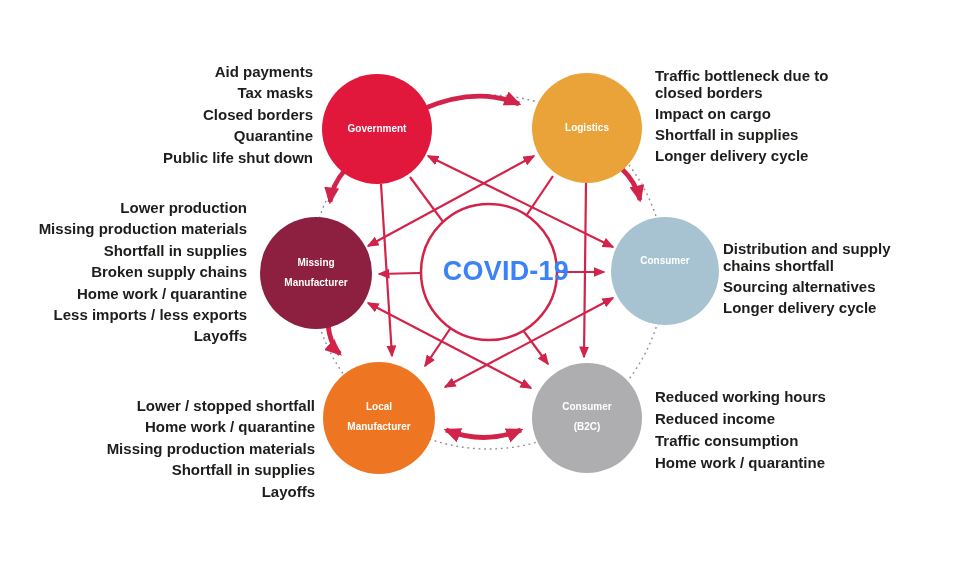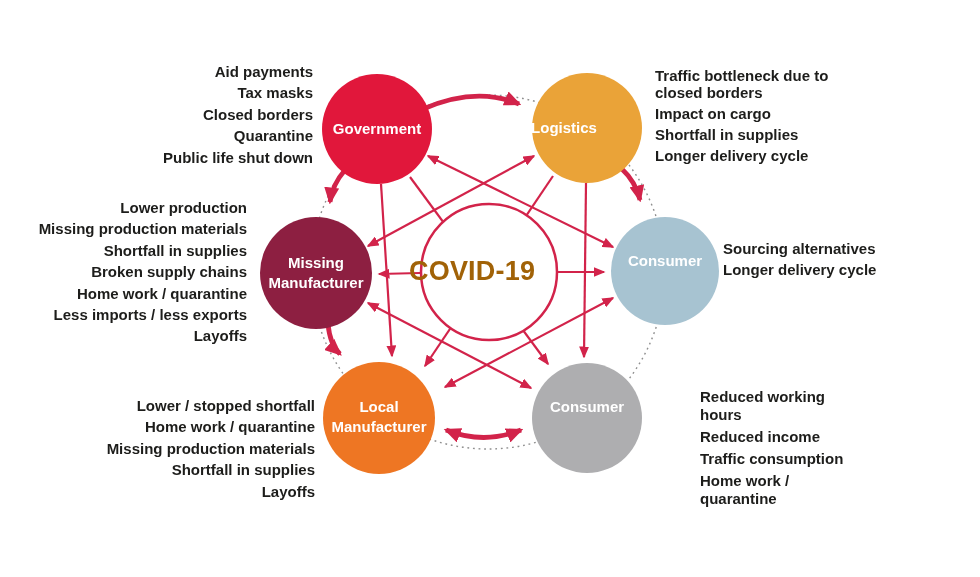--- a/index.html
+++ b/index.html
@@ -9,45 +9,45 @@
   }
   .stage { position:absolute; left:0; top:0; width:980px; height:577px; }
   svg { display:block; }
 
   .impact-list {
     position:absolute; font-size:15px; font-weight:700; color:#1d1d1b;
   }
   .impact-list.right { text-align:right; }
   .impact-list .li { line-height:17px; margin-bottom:4px; }
   .impact-list.single .li { line-height:21.4px; margin-bottom:0; }
-  .impact-list.b2c .li { line-height:18px; margin-bottom:4px;margin-left:45px; }
+  .impact-list.b2c .li { line-height:18px; margin-bottom:4px; }
 
   .gov-list   { top:45px;  right:667px; width:260px;margin-top:16px; }
   .gmfr-list  { top:197px; right:733px; width:250px; }
   .lmfr-list  { top:395px; right:665px; width:260px; }
   .log-list   { top:67px;  left:655px;  width:190px; }
   .b2b2c-list { top:240px; left:723px;  width:190px; }
   .b2c-list   { top:388px; left:655px;  width:215px; }
 
   .node-label {
     position:absolute; width:150px; text-align:center;
-    color:#ffffff; font-weight:700; font-size:15px; line-height:20px;
+    color:#ffffff; font-weight:700; font-size:10px; line-height:20px;
     pointer-events:none;
   }
   .node-label .lline { display:block; }
   .gov-label   { left:302px; top:119px; }
-  .log-label   { left:489px; top:118px; }
+  .log-label   { left:512px; top:118px; }
   .gmfr-label  { left:241px; top:253px; }
   .b2b2c-label { left:590px; top:251px; }
   .lmfr-label  { left:304px; top:397px; }
   .b2c-label   { left:512px; top:397px; }
 
   .covid-label {
-    position:absolute; left:409px; top:256px; width:160px; text-align:left;
-    color:#a16207; font-weight:700; font-size:27px; letter-spacing:0.2px;
+    position:absolute; left:409px; top:256px; width:160px; text-align:right;
+    color:#3b82f6; font-weight:700; font-size:27px; letter-spacing:0.2px;
     pointer-events:none;
   }
 </style>
 </head>
 <body>
 
 <div class="stage">
   <svg width="980" height="577" viewBox="0 0 980 577">
     <defs>
       <marker id="mthin" markerUnits="userSpaceOnUse" markerWidth="12" markerHeight="10" refX="10.5" refY="5" orient="auto">
@@ -111,20 +111,21 @@
     </div>
   <div class="node-label b2b2c-label">
       <span class="lline">Consumer</span>
     </div>
   <div class="node-label lmfr-label">
       <span class="lline">Local</span>
       <span class="lline">Manufacturer</span>
     </div>
   <div class="node-label b2c-label">
       <span class="lline">Consumer</span>
+      <span class="lline">(B2C)</span>
     </div>
 
   <div class="covid-label">COVID-19</div>
 
   <div class="impact-list single right gov-list">
 
   <div class="li">Aid payments</div>
       <div class="li">Tax masks</div>
       <div class="li">Closed borders</div>
       <div class="li">Quarantine</div>
@@ -142,20 +143,21 @@
   <div class="li">Lower production</div>
       <div class="li">Missing production materials</div>
       <div class="li">Shortfall in supplies</div>
       <div class="li">Broken supply chains</div>
       <div class="li">Home work / quarantine</div>
       <div class="li">Less imports / less exports</div>
       <div class="li">Layoffs</div>
     </div>
   <div class="impact-list b2b2c-list">
 
+  <div class="li">Distribution and supply chains shortfall</div>
       <div class="li">Sourcing alternatives</div>
       <div class="li">Longer delivery cycle</div>
     </div>
   <div class="impact-list single right lmfr-list">
 
   <div class="li">Lower / stopped shortfall</div>
       <div class="li">Home work / quarantine</div>
       <div class="li">Missing production materials</div>
       <div class="li">Shortfall in supplies</div>
       <div class="li">Layoffs</div>

